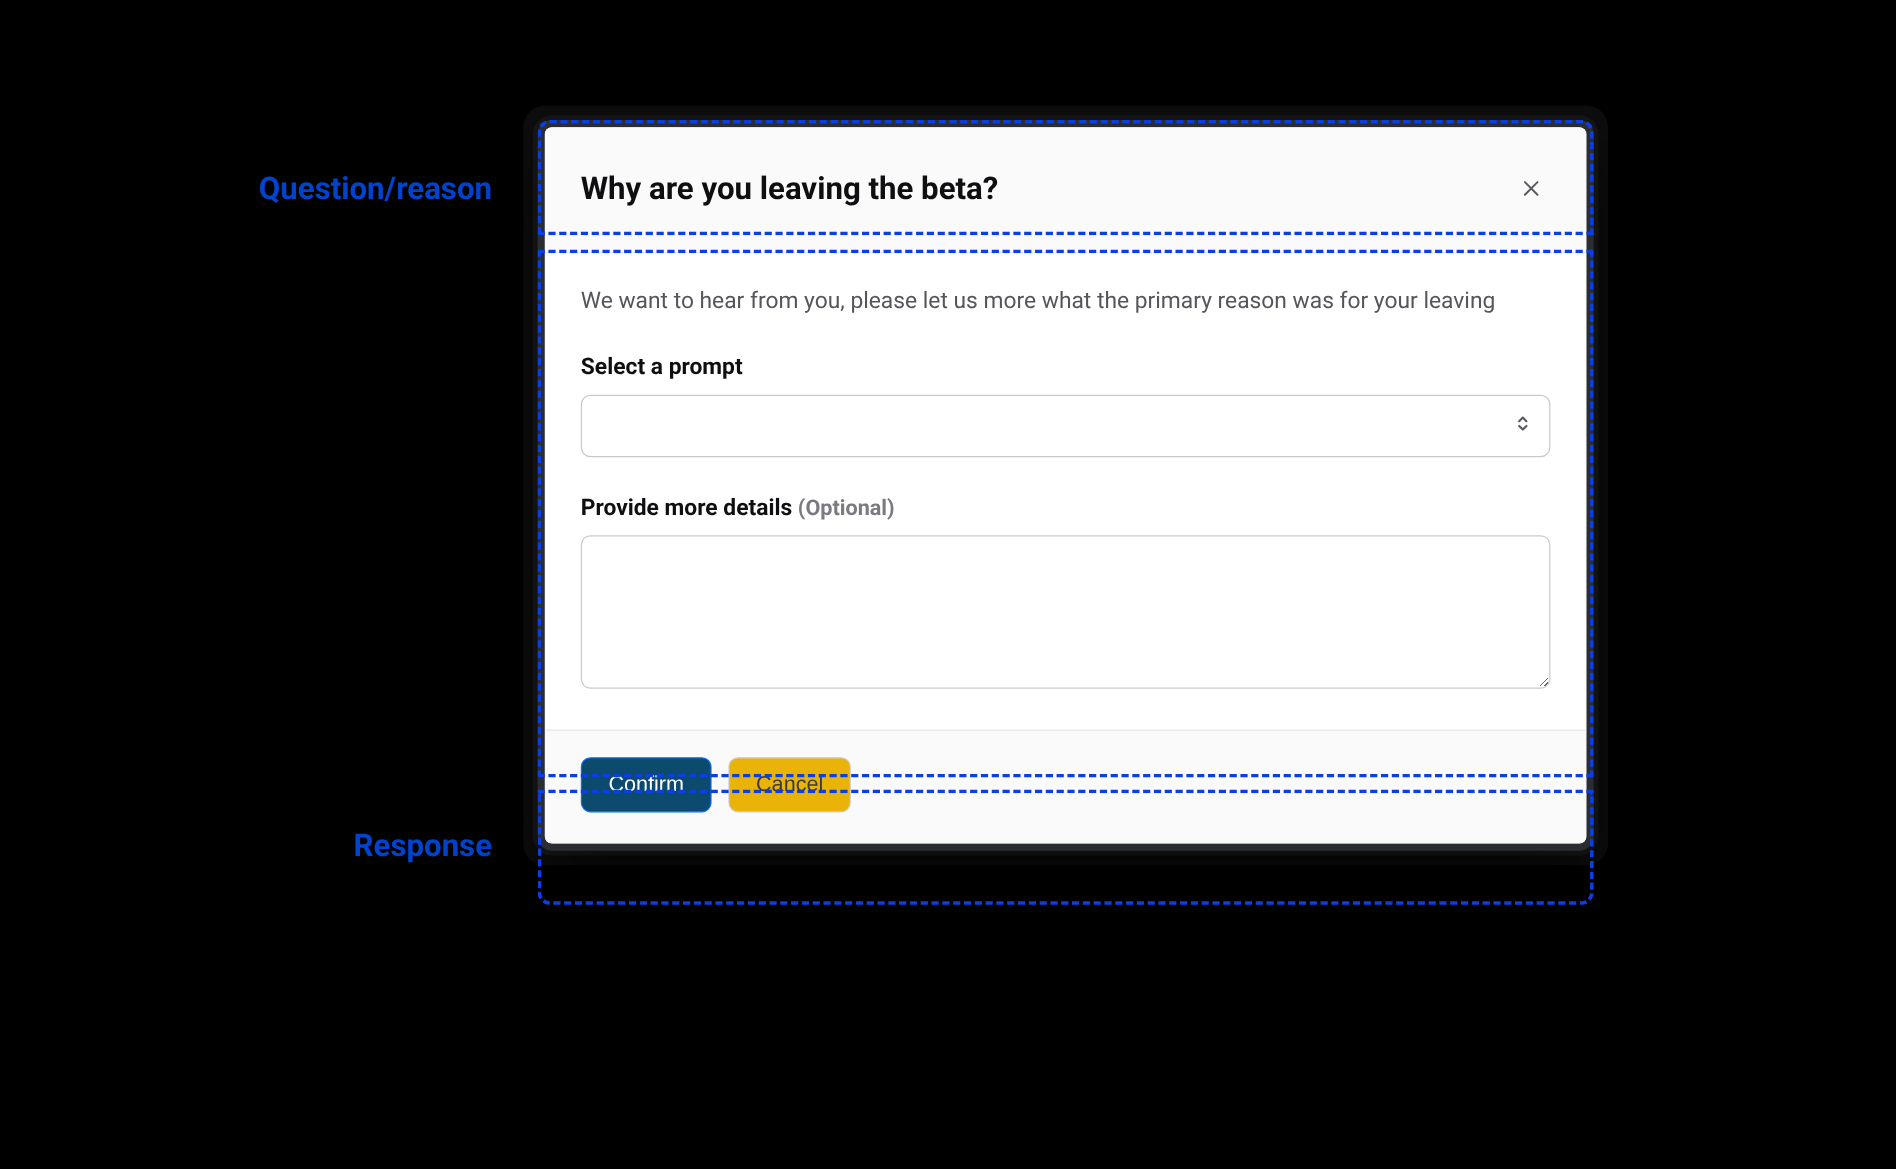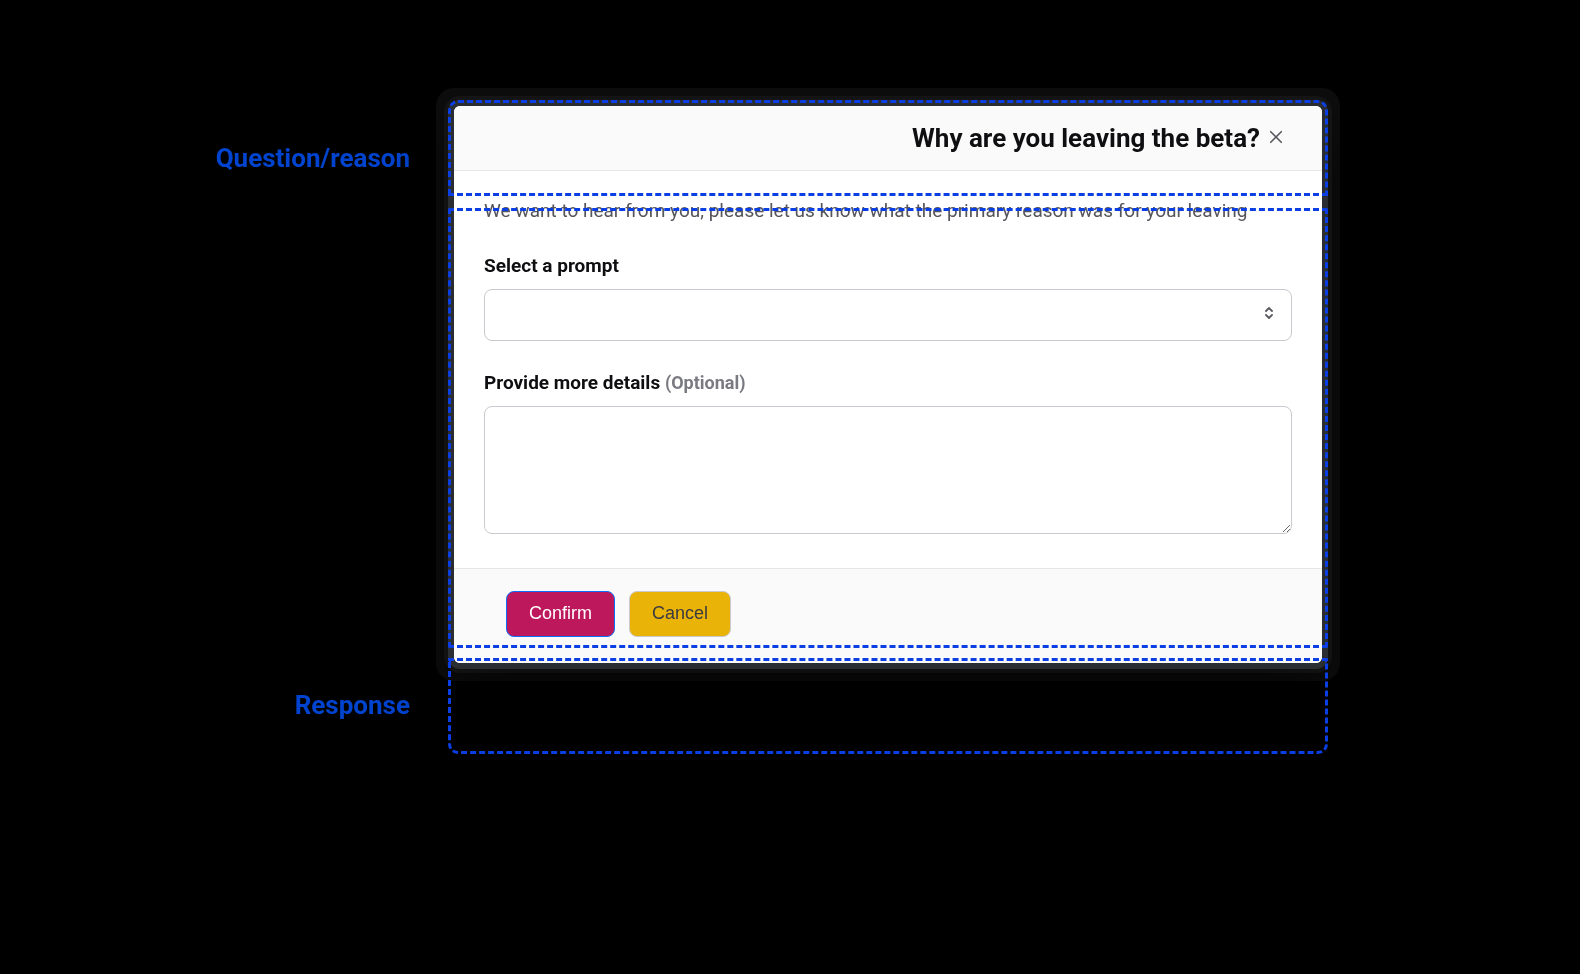--- a/index.html
+++ b/index.html
@@ -55,22 +55,22 @@
       width: 880px;
       background: #ffffff;
       border-radius: 12px;
       border: 6px solid #2a2e33;
       box-shadow: 0 0 0 4px rgba(255,255,255,0.04), 0 30px 60px rgba(0,0,0,0.6);
       overflow: hidden;
     }
     .modal-header {
       display: flex;
       align-items: center;
-      justify-content: flex-end;
-      padding: 16px 30px;
+      justify-content: space-between;
+      padding: 36px 30px;
       background: #fafafa;
       border-bottom: 1px solid #e6e6e9;
     }
     .modal-title {
       font-size: 26px;
       font-weight: 700;
       color: #0f0f12;
     }
     .close-btn {
       width: 32px;
@@ -157,24 +157,23 @@
       border-radius: 8px;
       font-size: 18px;
       font-weight: 500;
       cursor: pointer;
       display: inline-flex;
       align-items: center;
       justify-content: center;
       border: 1px solid transparent;
     }
     .btn-primary {
-      background: #be185d;
+      background: #0c4a6e;
       color: #ffffff;
       border-color: #0d6efd;
-      margin-left: 22px;
     }
     .btn-secondary {
       background: #eab308;
       color: #3a3a40;
       border-color: #c9c9cf;
     }
     
     .dash-box {
       position: absolute;
       border: 3px dashed #0b3fe4;
@@ -210,21 +209,21 @@
           <span>
             <svg viewBox="0 0 24 24" fill="none" stroke="currentColor" stroke-width="2.2" stroke-linecap="round">
               <line x1="5" y1="5" x2="19" y2="19"></line>
               <line x1="19" y1="5" x2="5" y2="19"></line>
             </svg>
           </span>
         </button>
       </div>
 
       <div class="modal-body">
-        <p class="modal-desc">We want to hear from you, please let us know what the primary reason was for your leaving</p>
+        <p class="modal-desc">We want to hear from you, please let us more what the primary reason was for your leaving</p>
 
         <label class="field-label">Select a prompt</label>
         <div class="select-wrap">
           <select class="select-input" value="">
             <option value=""></option>
           </select>
           <span class="select-caret">
             <svg viewBox="0 0 12 18" fill="none" stroke="currentColor" stroke-width="1.8" stroke-linecap="round" stroke-linejoin="round">
               <polyline points="3 7 6 4 9 7"></polyline>
               <polyline points="3 11 6 14 9 11"></polyline>

